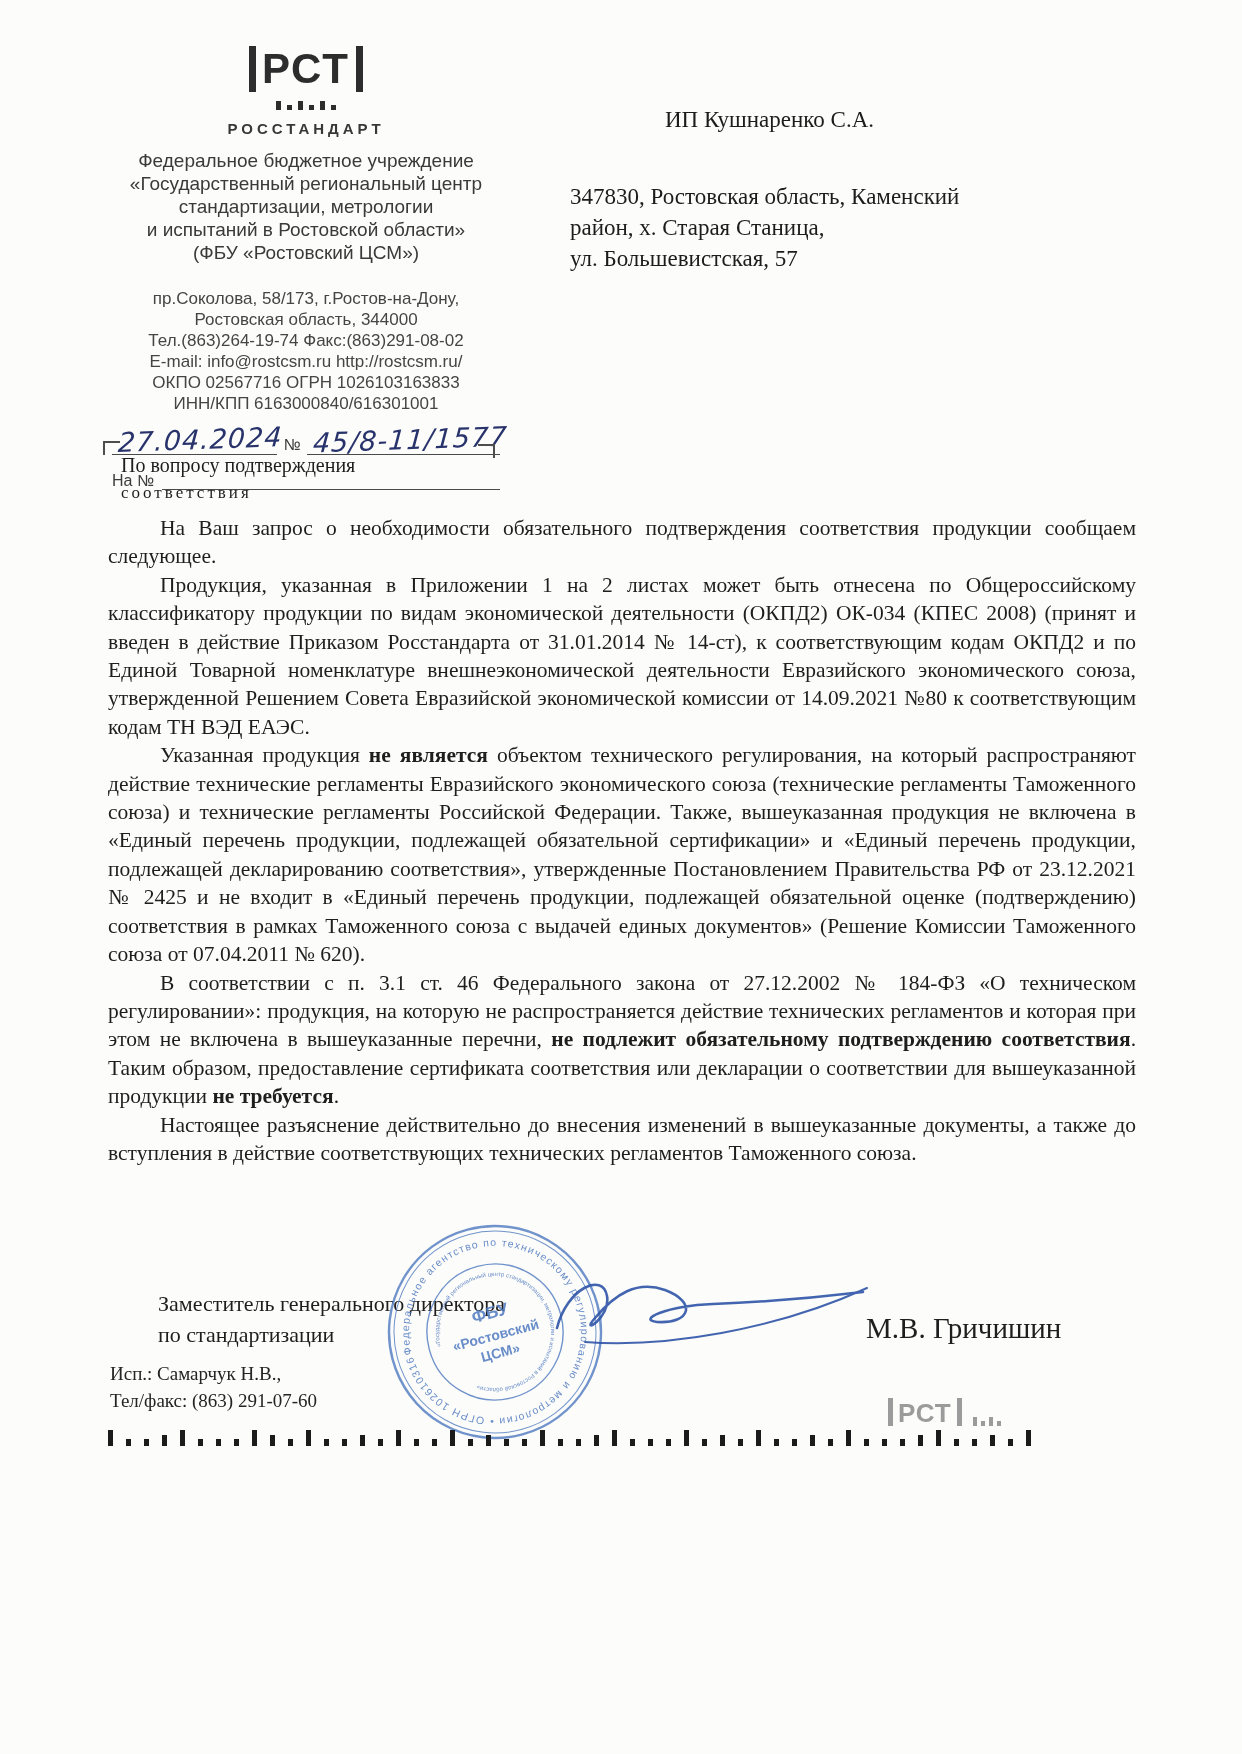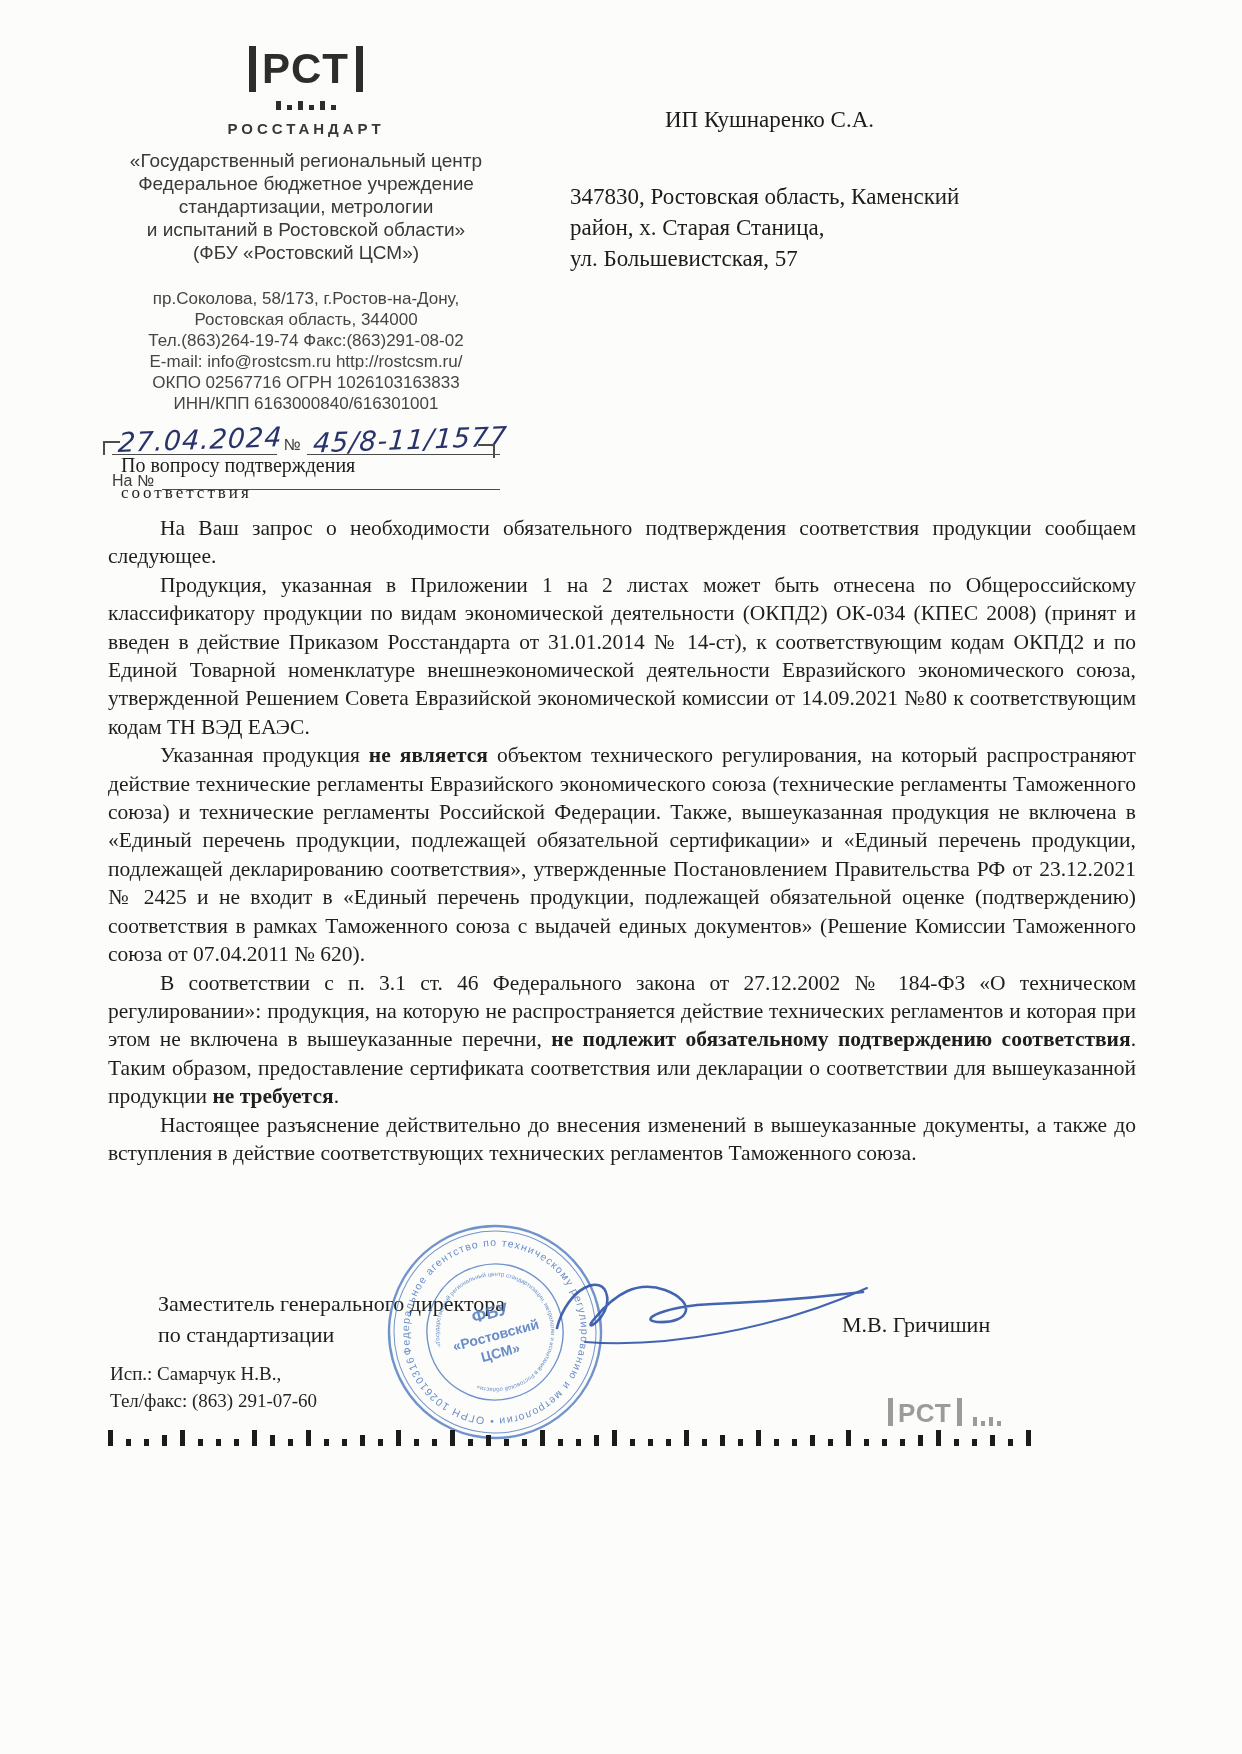--- a/index.html
+++ b/index.html
@@ -66,21 +66,21 @@
   
   .body-text{
     position:absolute;left:108px;top:514px;width:1028px;
     font-size:21.5px;line-height:28.4px;text-align:justify;color:#1e1e1e;
   }
   .body-text p{margin:0;text-indent:52px;}
   .body-text b{font-weight:bold;}
 
   
   .sig-title{position:absolute;left:158px;top:1288px;font-size:22px;line-height:31px;color:#1e1e1e;}
-  .sig-name{position:absolute;left:842px;top:1312px;font-size:22px;color:#1e1e1e;}
+  .sig-name{position:absolute;left:866px;top:1312px;font-size:29px;color:#1e1e1e;}
 
   .stamp{position:absolute;left:375px;top:1212px;transform:rotate(-15deg);}
   .stamp text{font-family:"Liberation Sans",sans-serif;}
 
   .signature-svg{position:absolute;left:545px;top:1258px;}
 
   
   .executor{position:absolute;left:110px;top:1360px;font-size:19px;line-height:27px;color:#242424;}
 
   .footer-logo{
@@ -115,22 +115,22 @@
         <span class="tick-h"></span>
           <span class="tick-s"></span>
           <span class="tick-h"></span>
           <span class="tick-s"></span>
           <span class="tick-h"></span>
           <span class="tick-s"></span>
       </div>
     </div>
     <div class="brand">РОССТАНДАРТ</div>
     <div class="org-name">
+      <div>Федеральное бюджетное учреждение</div>
       <div>«Государственный региональный центр</div>
-      <div>Федеральное бюджетное учреждение</div>
       <div>стандартизации, метрологии</div>
       <div>и испытаний в Ростовской области»</div>
       <div>(ФБУ «Ростовский ЦСМ»)</div>
     </div>
     <div class="org-contacts">
       <div>пр.Соколова, 58/173, г.Ростов-на-Дону,</div>
       <div>Ростовская область, 344000</div>
       <div>Тел.(863)264-19-74 Факс:(863)291-08-02</div>
       <div>E-mail: info@rostcsm.ru   http://rostcsm.ru/</div>
       <div>ОКПО 02567716  ОГРН 1026103163833</div>

